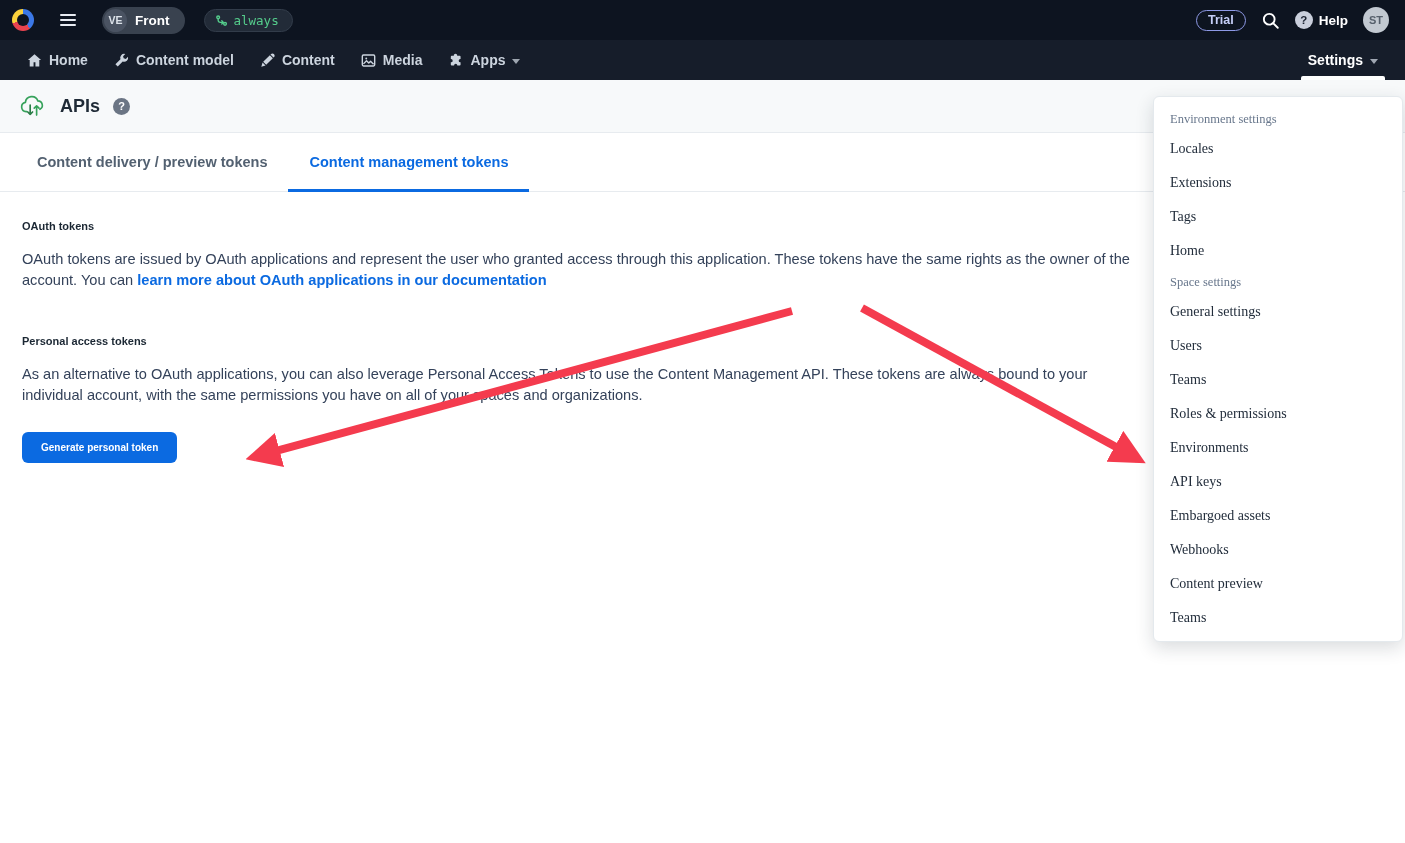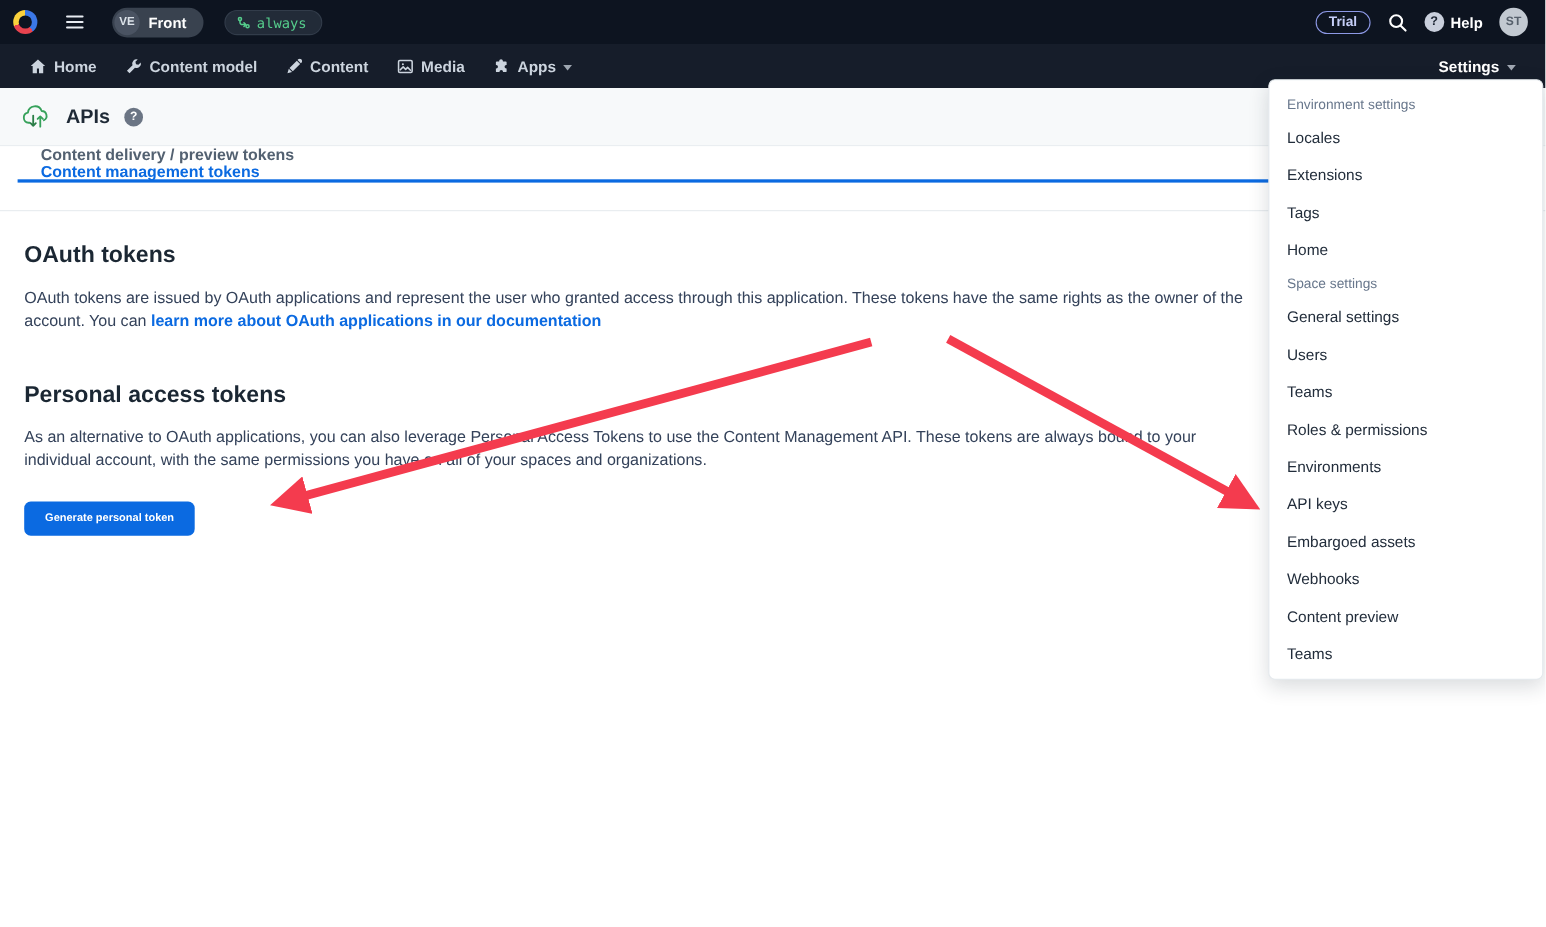--- a/index.html
+++ b/index.html
@@ -105,52 +105,52 @@
   .page-title { font-size:18px; font-weight:700; color:#1f2a36; }
   .q-circle-dark {
     width:17px; height:17px; border-radius:50%; background:#6b7584; color:#ffffff;
     font-size:11px; font-weight:700; display:flex; align-items:center; justify-content:center;
     cursor:pointer;
   }
 
   
   .tabbar {
     height:59px; background:#ffffff; border-bottom:1px solid #e7ebef;
-    display:flex; align-items:stretch; padding:0 16px;flex-direction:column;
+    display:flex; align-items:stretch; padding:0 16px;
   }
   .tab {
     display:flex; align-items:center; padding:0 21px; position:relative;
     font-size:14.5px; font-weight:700; color:#536171; cursor:pointer; white-space:nowrap;
   }
   .tab.active { color:#0b6ae1; }
   .tab.active::after {
     content:""; position:absolute; left:0; right:0; bottom:-1px; height:3px; background:#0b6ae1;
   }
 
   
   .main { padding:28px 22px 0; }
-  .section-heading { font-size:21px; font-weight:700; color:#1b2733; }
+  .section-heading { font-size:11px; font-weight:700; color:#1b2733; }
   .body-text {
     margin-top:17px; max-width:1108px;
     font-size:14.6px; line-height:20.5px; color:#34425a;
   }
   .doc-link { color:#0b6ae1; font-weight:600; text-decoration:none; cursor:pointer; }
   .section-gap { margin-top:45px; }
   .primary-btn {
     margin-top:27px; display:inline-block; border:none; cursor:pointer;
     background:#0b6ae1; color:#ffffff; font-family:"Liberation Sans",sans-serif;
     font-size:10px; font-weight:700; padding:10px 19px; border-radius:6px;
   }
 
   
   .settings-menu {
-    position:absolute; top:72px; left:1153px; width:250px; height:546px;
+    position:absolute; top:96px; left:1153px; width:250px; height:546px;
     background:#ffffff; border:1px solid #e4e9ed; border-radius:6px;
     box-shadow:0 6px 18px rgba(25,37,50,.16);
-    padding:8px 0; z-index:40; overflow:hidden;
+    padding:8px 0; z-index:40; overflow:hidden;font-family:Liberation Serif, serif;
   }
   .menu-group-header {
     padding:6px 16px 5px; font-size:12.5px; color:#68778c; line-height:16px;
   }
   .menu-item {
     padding:7px 16px; font-size:14px; line-height:20px; color:#222d3b; cursor:pointer;
   }
 
   
   .arrows {

